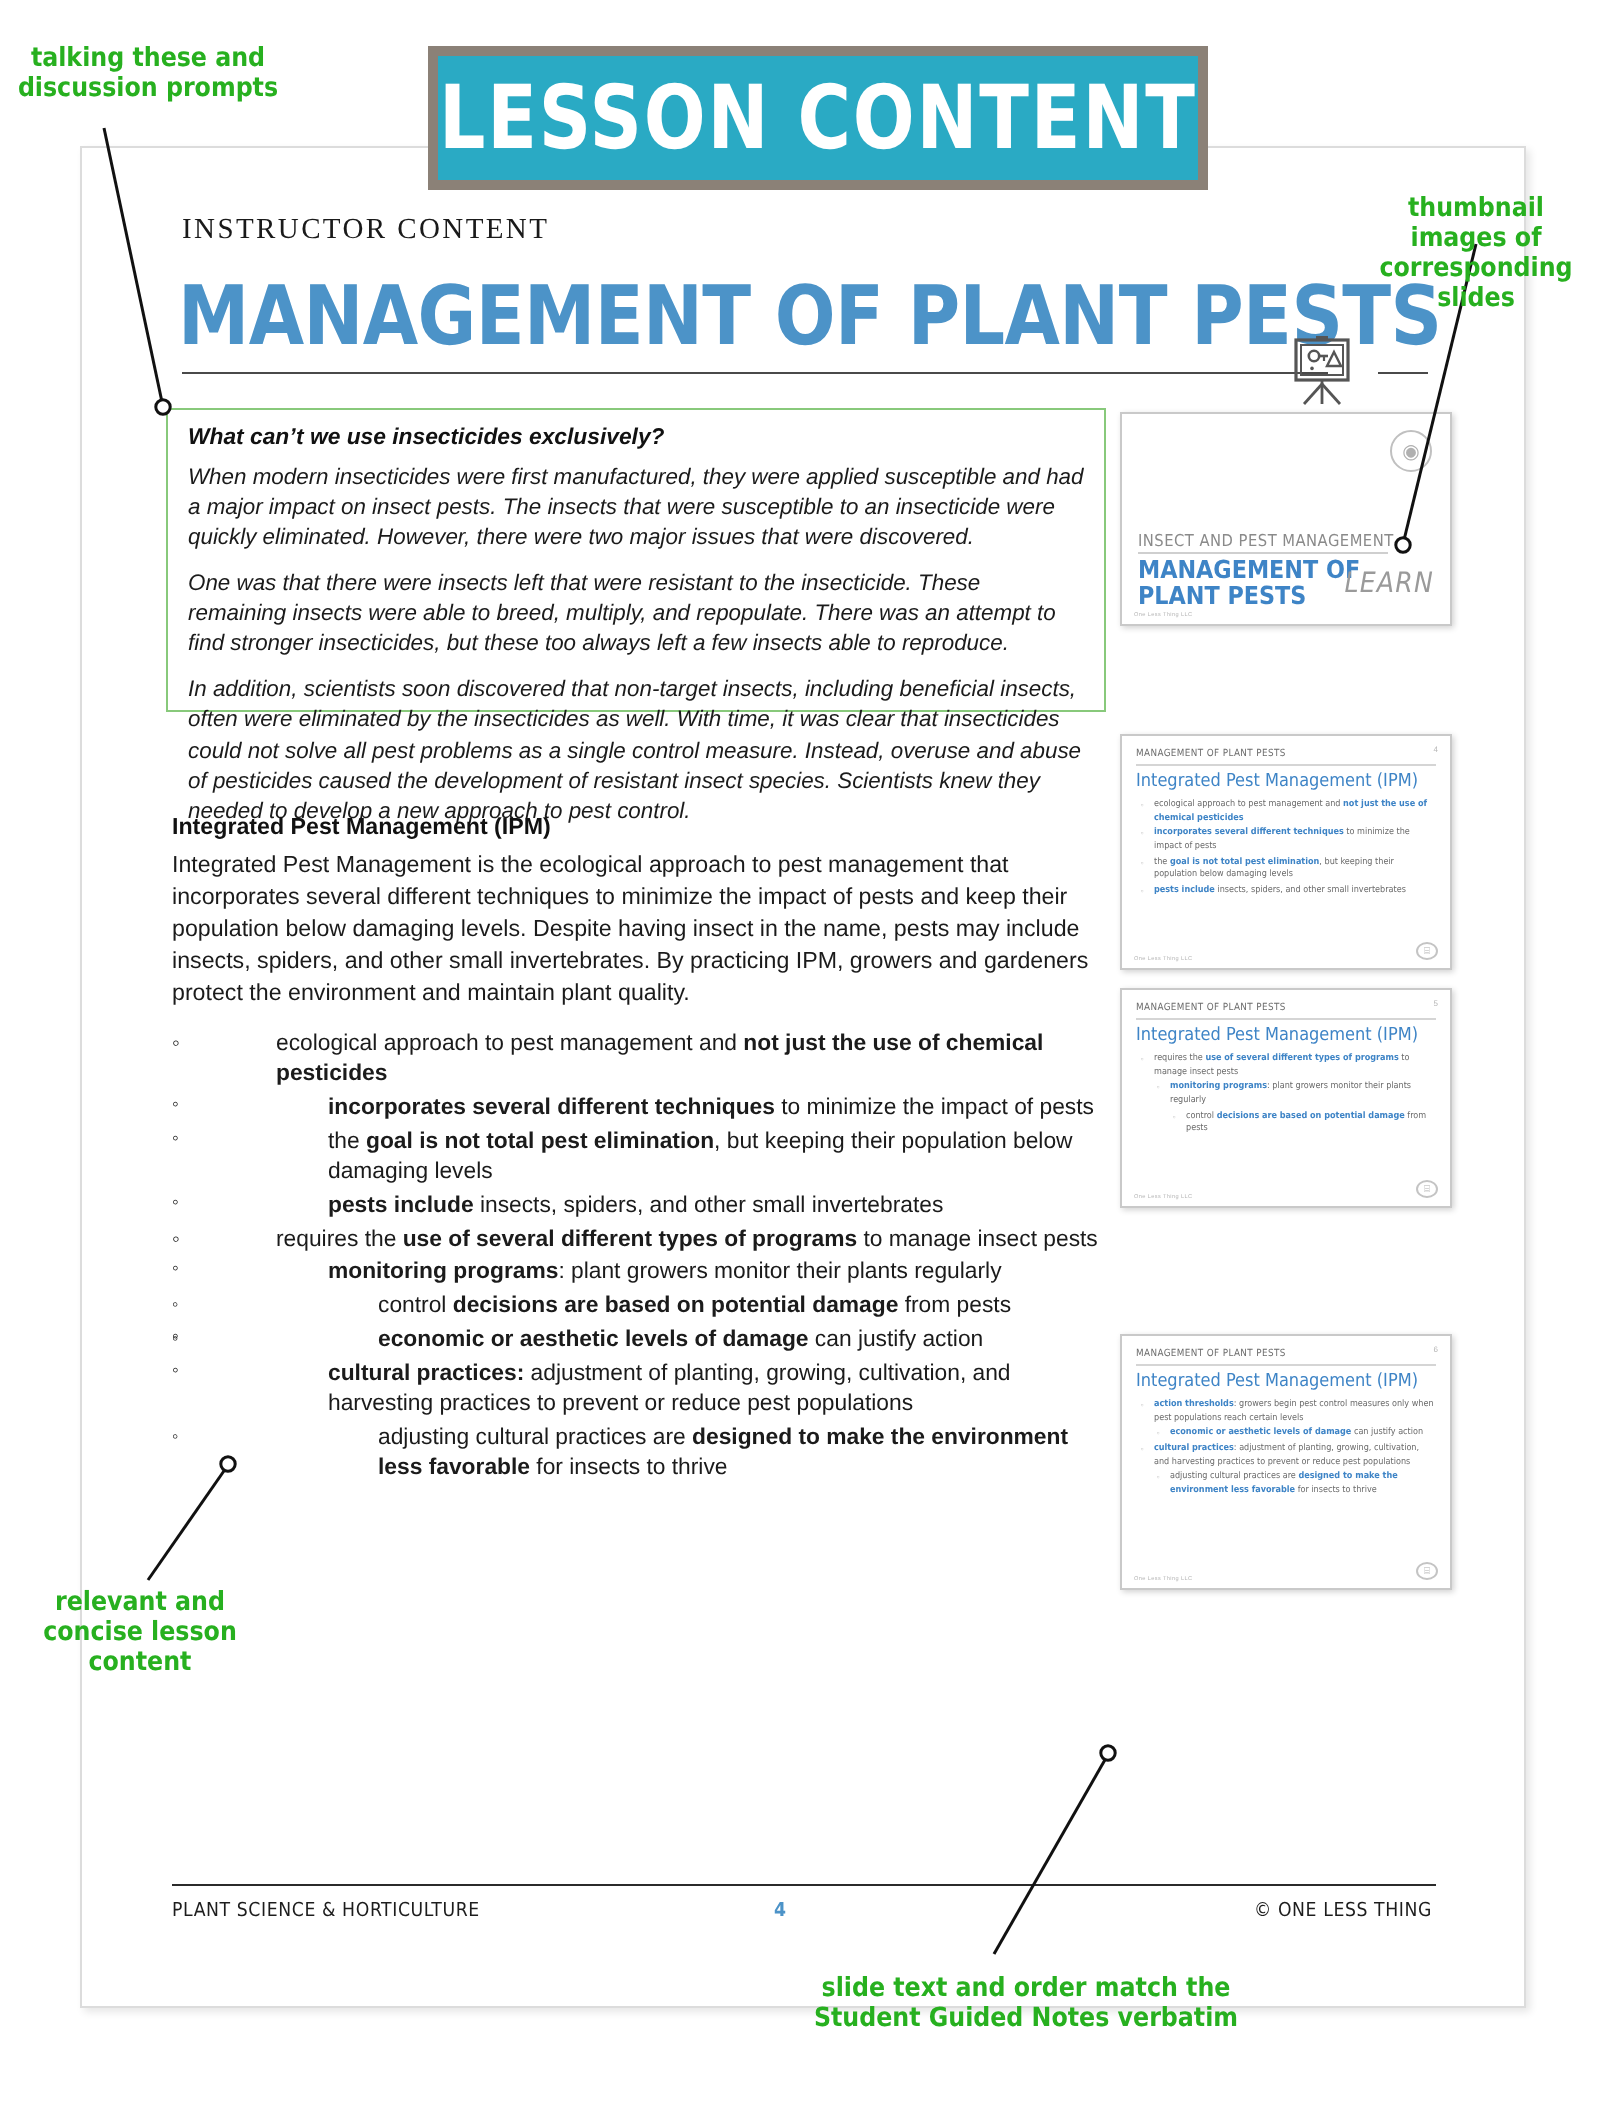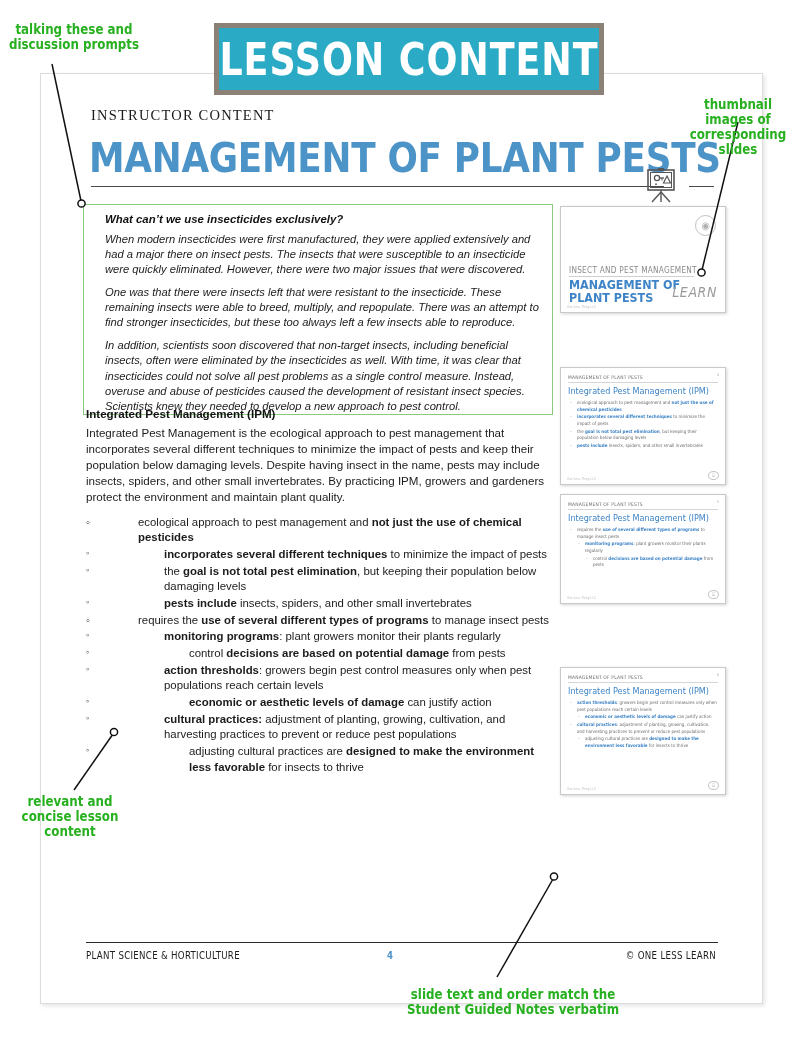--- a/index.html
+++ b/index.html
@@ -100,24 +100,24 @@
     width: 40px;
     height: 40px;
   }
 
   
   #green-box {
     position: absolute;
     left: 42px;
     top: 130px;
     width: 470px;
-    height: 211px;
+    height: 152px;
     border: 1.3px solid #88C97B;
     box-sizing: border-box;
-    padding: 8px 10px 6px 21px;
+    padding: 8px 10px 6px 10px;
   }
   #green-box .gb-title {
     font-size: 11.4px;
     font-weight: bold;
     font-style: italic;
     color: #111;
     margin-bottom: 7px;
   }
   #green-box p {
     margin: 0 0 8px 0;
@@ -375,38 +375,38 @@
     <polygon points="26,10 29.5,17 22.5,17" fill="none" stroke="#555" stroke-width="1.2"></polygon>
     <circle cx="15" cy="18.2" r="0.9" fill="#555"></circle>
     <line x1="20" y1="24" x2="20" y2="36" stroke="#555" stroke-width="1.4"></line>
     <line x1="20" y1="26" x2="11" y2="36" stroke="#555" stroke-width="1.4"></line>
     <line x1="20" y1="26" x2="29" y2="36" stroke="#555" stroke-width="1.4"></line>
   </svg>
 
   <div id="green-box">
     <div class="gb-title">What can’t we use insecticides exclusively?</div>
     <div id="gb-paras">
-        <p>When modern insecticides were first manufactured, they were applied extensively and had a major there on insect pests. The insects that were susceptible to an insecticide were quickly eliminated. However, there were two major issues that were discovered.</p>
+        <p>When modern insecticides were first manufactured, they were applied susceptible and had a major impact on insect pests. The insects that were susceptible to an insecticide were quickly eliminated. However, there were two major issues that were discovered.</p>
         <p>One was that there were insects left that were resistant to the insecticide. These remaining insects were able to breed, multiply, and repopulate. There was an attempt to find stronger insecticides, but these too always left a few insects able to reproduce.</p>
         <p>In addition, scientists soon discovered that non-target insects, including beneficial insects, often were eliminated by the insecticides as well. With time, it was clear that insecticides could not solve all pest problems as a single control measure. Instead, overuse and abuse of pesticides caused the development of resistant insect species. Scientists knew they needed to develop a new approach to pest control.</p>
       </div>
   </div>
 
   <div id="body-content">
     <div class="section-head">Integrated Pest Management (IPM)</div>
     <p class="section-para">Integrated Pest Management is the ecological approach to pest management that incorporates several different techniques to minimize the impact of pests and keep their population below damaging levels. Despite having insect in the name, pests may include insects, spiders, and other small invertebrates. By practicing IPM, growers and gardeners protect the environment and maintain plant quality.</p>
     <ul class="bl" id="bullet-list">
         <li class="lvl1"><span class="bullet">◦</span><span>ecological approach to pest management and <span class="b">not just the use of chemical pesticides</span></span></li>
         <li class="lvl2"><span class="bullet">◦</span><span><span class="b">incorporates several different techniques</span> to minimize the impact of pests</span></li>
         <li class="lvl2"><span class="bullet">◦</span><span>the <span class="b">goal is not total pest elimination</span>, but keeping their population below damaging levels</span></li>
         <li class="lvl2"><span class="bullet">◦</span><span><span class="b">pests include</span> insects, spiders, and other small invertebrates</span></li>
         <li class="lvl1"><span class="bullet">◦</span><span>requires the <span class="b">use of several different types of programs</span> to manage insect pests</span></li>
         <li class="lvl2"><span class="bullet">◦</span><span><span class="b">monitoring programs</span>: plant growers monitor their plants regularly</span></li>
         <li class="lvl3"><span class="bullet">◦</span><span>control <span class="b">decisions are based on potential damage</span> from pests</span></li>
-        <li class="lvl2"><span class="bullet">◦</span><span><span class="b">action thresholds</span>: growers begin pest control measures only when pest populations reach certain levels</span></li>
+        <li class="lvl2"><span class="bullet">◦</span></li>
         <li class="lvl3"><span class="bullet">◦</span><span><span class="b">economic or aesthetic levels of damage</span> can justify action</span></li>
         <li class="lvl2"><span class="bullet">◦</span><span><span class="b">cultural practices:</span> adjustment of planting, growing, cultivation, and harvesting practices to prevent or reduce pest populations</span></li>
         <li class="lvl3"><span class="bullet">◦</span><span>adjusting cultural practices are <span class="b">designed to make the environment less favorable</span> for insects to thrive</span></li>
       </ul>
   </div>
 
   <div id="thumb-container">
       <div class="thumb thumb-title-slide" style="top: 132px; height: 107px;">
         <div class="ts-badge">◉</div>
         <div class="ts-kicker">INSECT AND PEST MANAGEMENT</div>
@@ -451,21 +451,21 @@
           <li class="tb2"><span class="tbul">◦</span><span>adjusting cultural practices are <span class="tbb">designed to make the environment less favorable</span> for insects to thrive</span></li>
         </ul>
         <div class="tb-printer">⌸</div>
         <div class="ts-foot">One Less Thing LLC</div>
       </div>
     </div>
 
   <div id="footer-rule"></div>
   <div class="footer-text" id="footer-left">PLANT SCIENCE &amp; HORTICULTURE</div>
   <div class="footer-text" id="footer-page">4</div>
-  <div class="footer-text" id="footer-right">© ONE LESS LEARN</div>
+  <div class="footer-text" id="footer-right">© ONE LESS THING</div>
 </div>
 
 <div id="banner">
   <span id="banner-text">LESSON CONTENT</span>
 </div>
 
 <div class="anno" id="anno-talking">talking these and
 discussion prompts</div>
 <div class="anno" id="anno-thumbs">thumbnail
 images of

